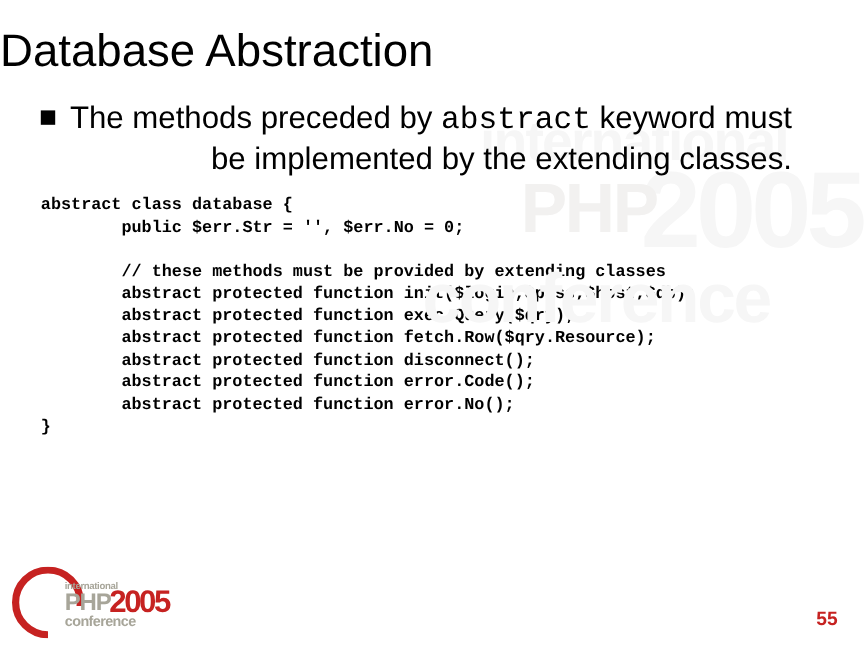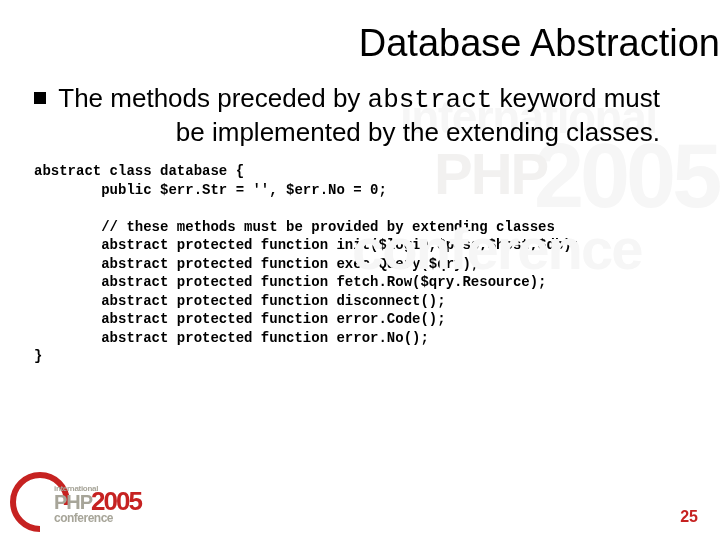--- a/index.html
+++ b/index.html
@@ -55,21 +55,21 @@
     color: #f6f6f6;
   }
   .slide {
     position: relative;
     width: 720px;
     height: 540px;
   }
   h1.title {
     margin: 0;
     padding: 22px 0 14px 0;
-    text-align: right;
+    text-align: left;
     font-size: 38px;
     font-weight: 400;
     font-family: Arial, sans-serif;
     color: #000;
   }
   .bullet {
     position: relative;
     margin: 4px 60px 0 58px;
     font-size: 26px;
     line-height: 1.22;
@@ -198,16 +198,16 @@
 }</pre>
 
   <div class="footer">
     <div class="logo">
       <div class="arc"></div>
       <div class="txt-intl">international</div>
       <div class="txt-php">PHP</div>
       <div class="txt-2005">2005</div>
       <div class="txt-conf">conference</div>
     </div>
-    <div class="page-num">25</div>
+    <div class="page-num">55</div>
   </div>
 
 </div>
 
 </body></html>

